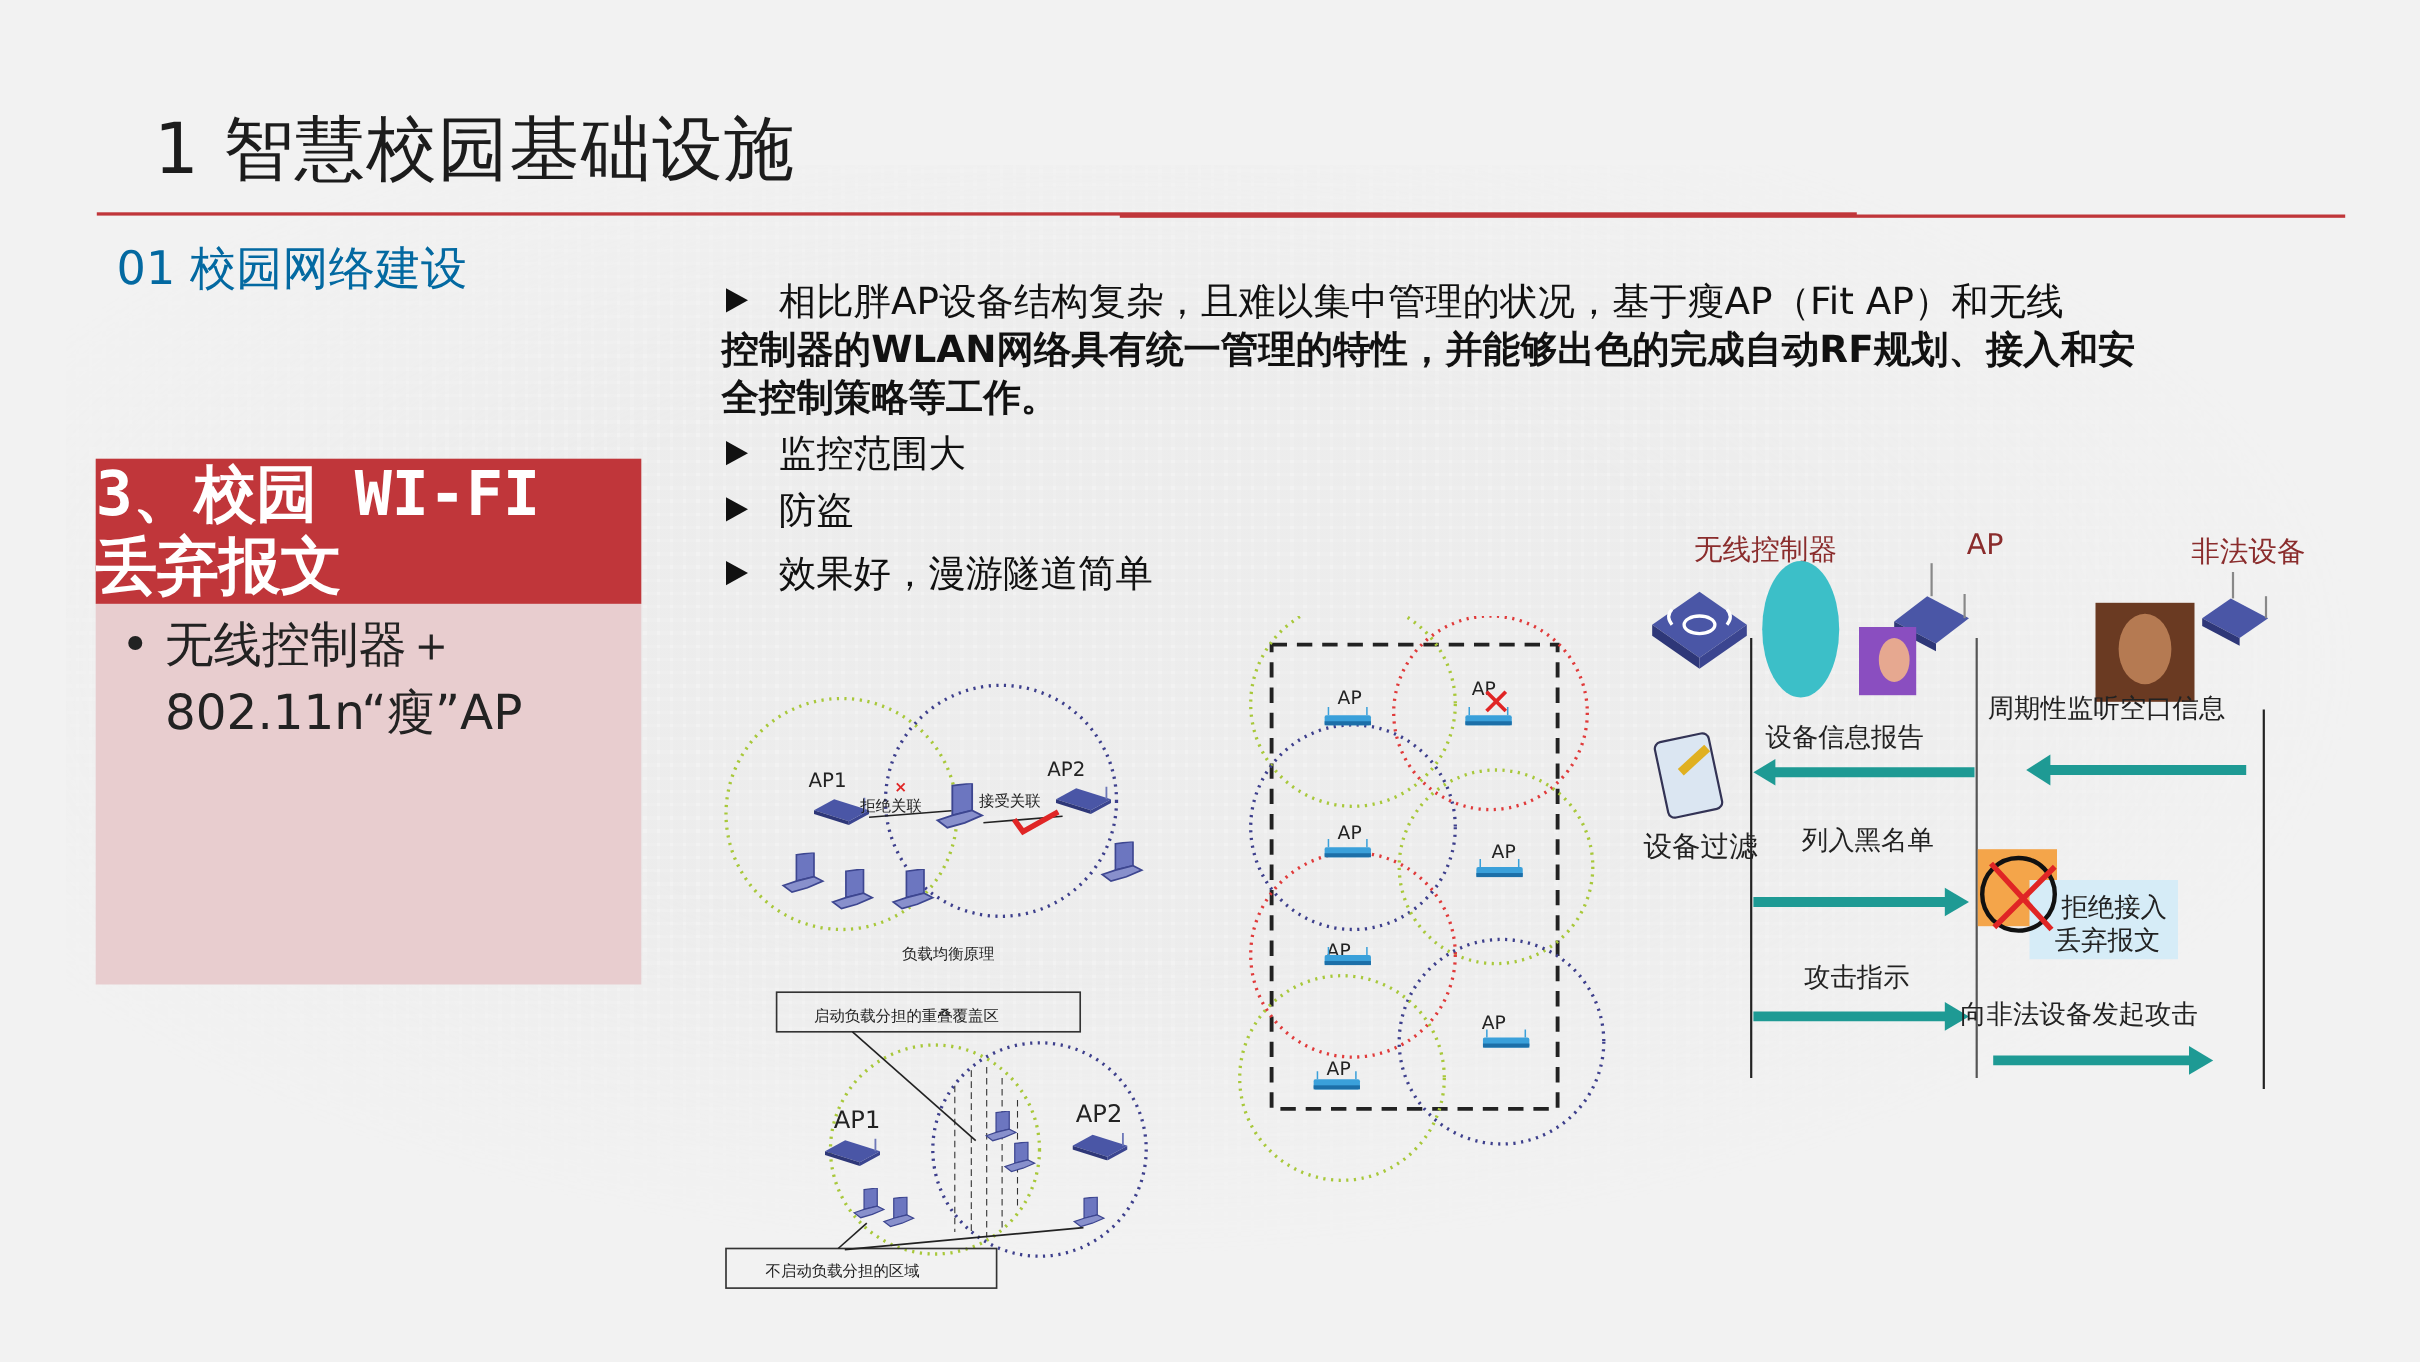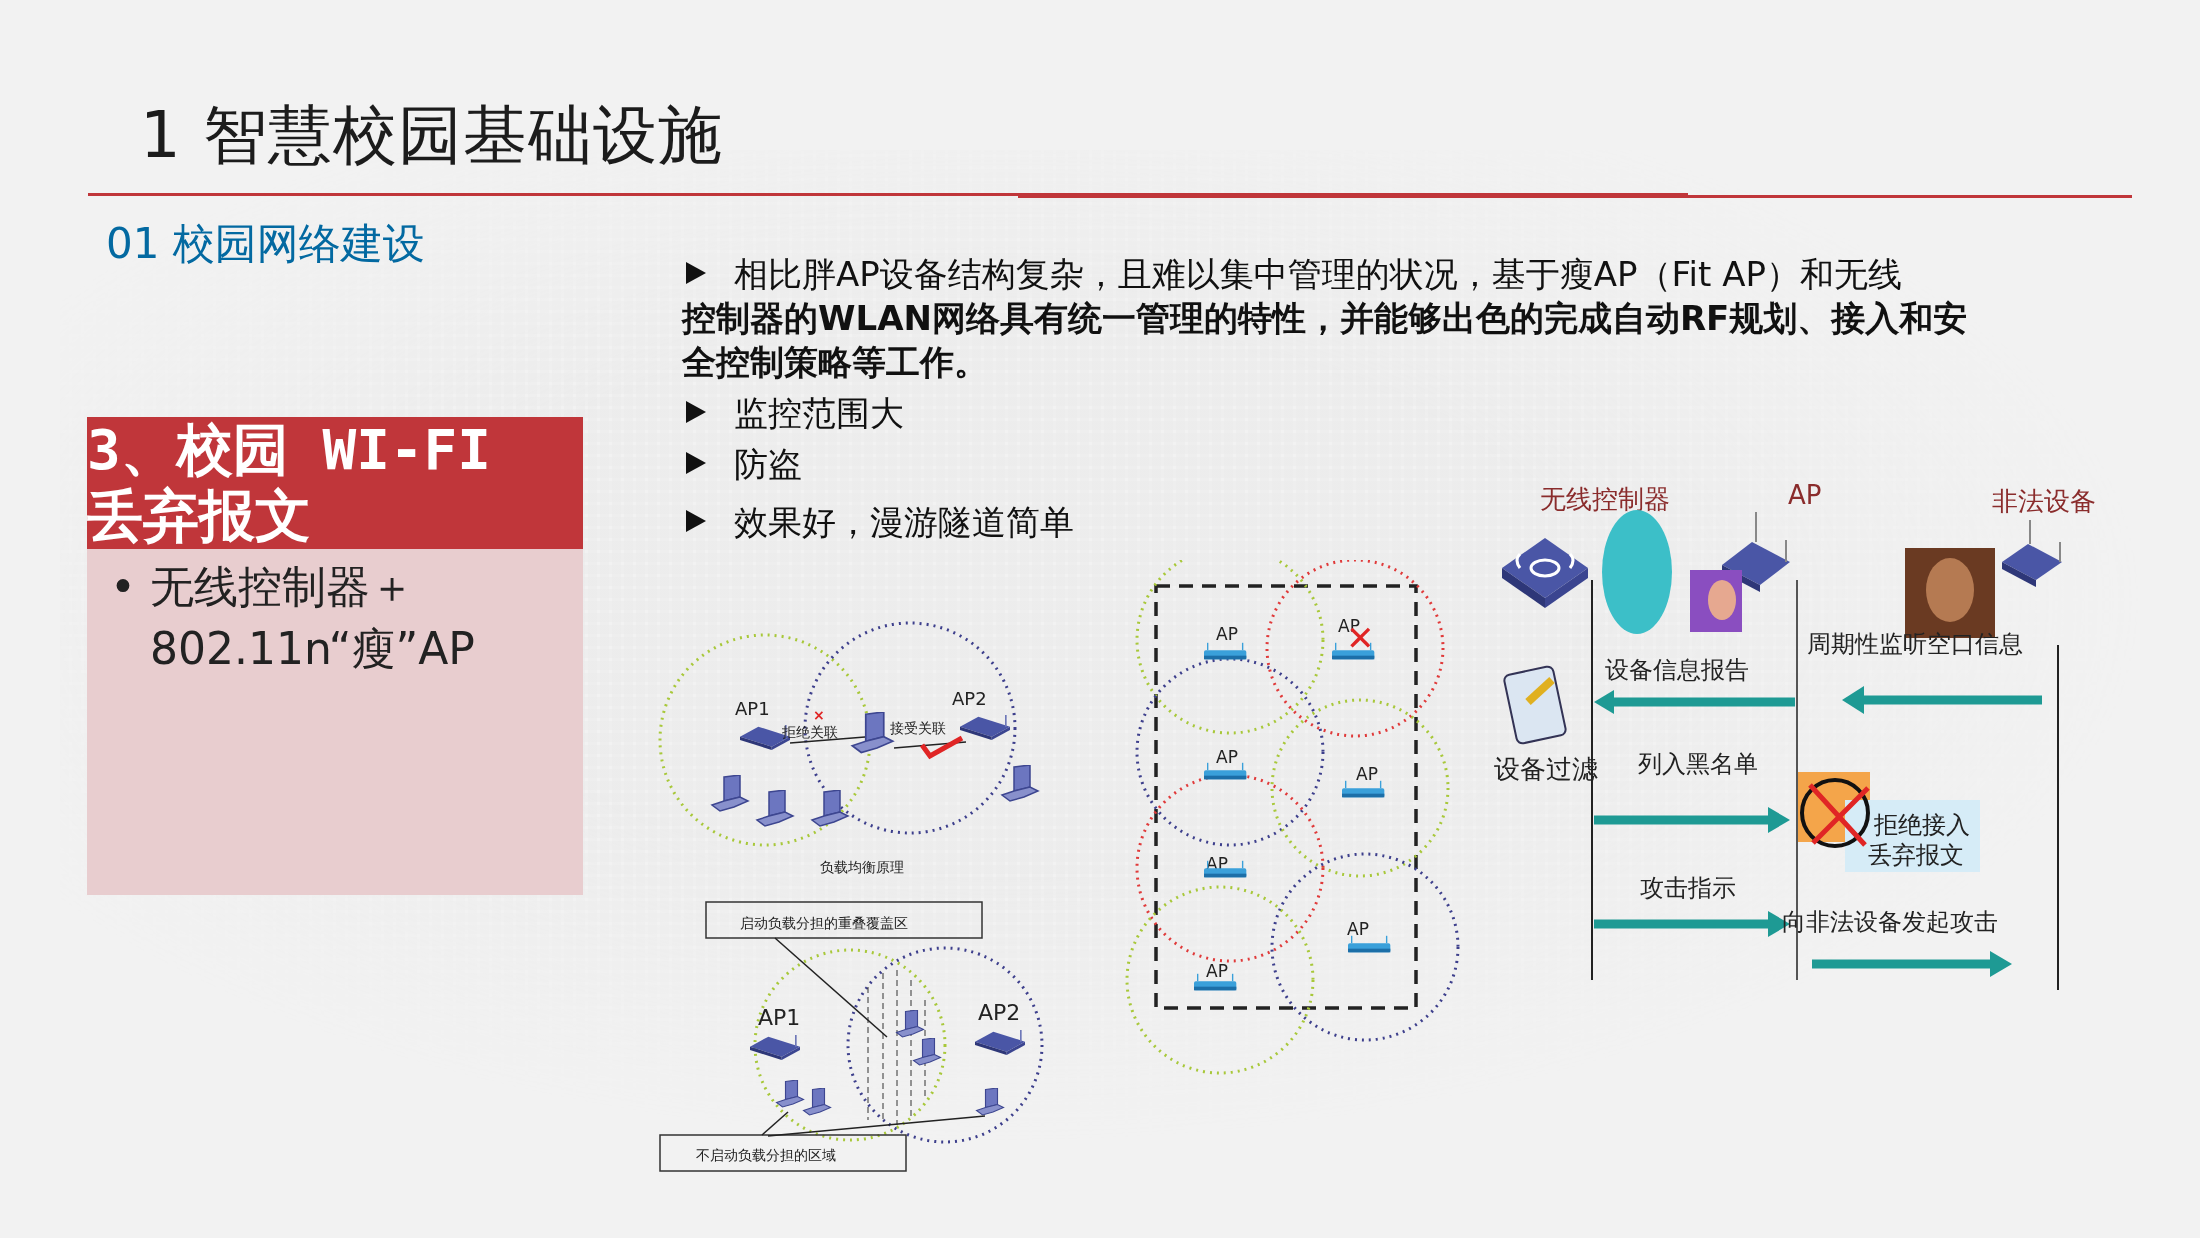--- a/index.html
+++ b/index.html
@@ -31,21 +31,21 @@
       font-family: "DejaVu Sans Mono", "Liberation Mono", monospace;
     }
     .side-card-body {
       left: 87px; top: 549px; width: 496px; height: 346px; background: #e8cdcf;
     }
     .side-bullet { left: 110px; top: 556px; font-size: 44px; color: #222; line-height: 62px; }
     .side-bullet .dot { display: inline-block; width: 40px; }
     .side-line2 { padding-left: 40px; }
 
     .bullets { left: 656px; top: 252px; width: 1340px; font-size: 34px; color: #111; line-height: 44px; }
-    .bullets .item { position: relative; padding-left: 52px; margin-left: 26px; }
+    .bullets .item { position: relative; padding-left: 52px; }
     .bullets .arr {
       position: absolute; left: 4px; top: 10px; width: 0; height: 0;
       border-top: 11px solid transparent; border-bottom: 11px solid transparent; border-left: 20px solid #111;
     }
     .bullets .item.cont { padding-left: 0; font-weight: bold; }
     .bullets .gap { height: 7px; }
 
     svg text { font-family: "DejaVu Sans", "Liberation Sans", sans-serif; }
   </style>
 </head>

